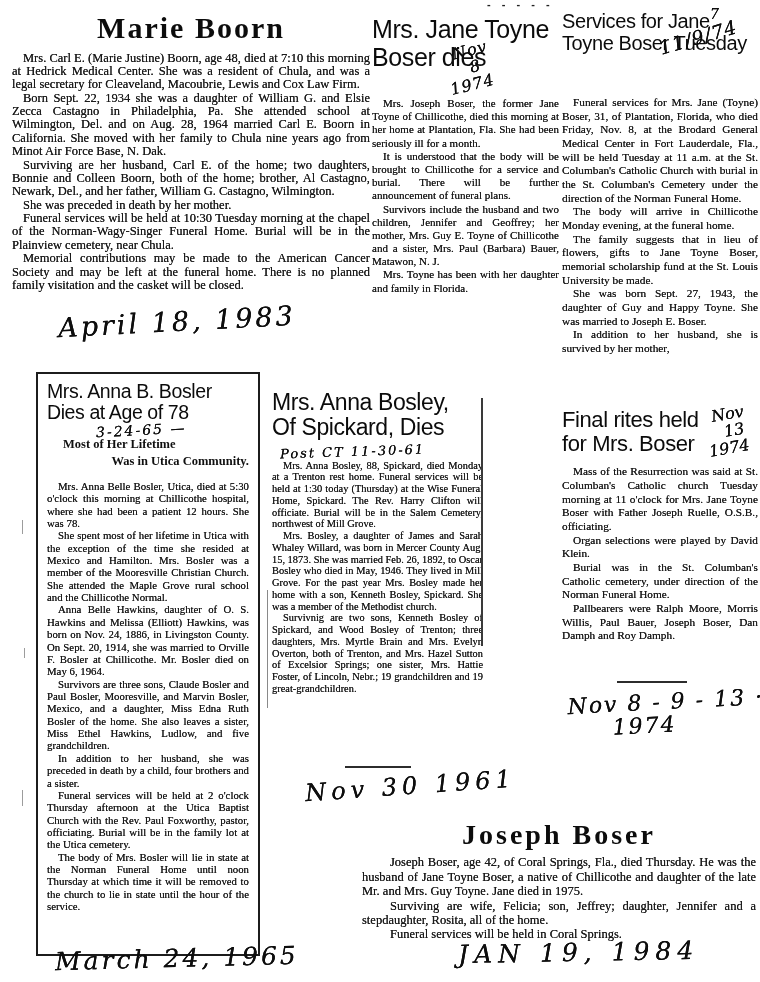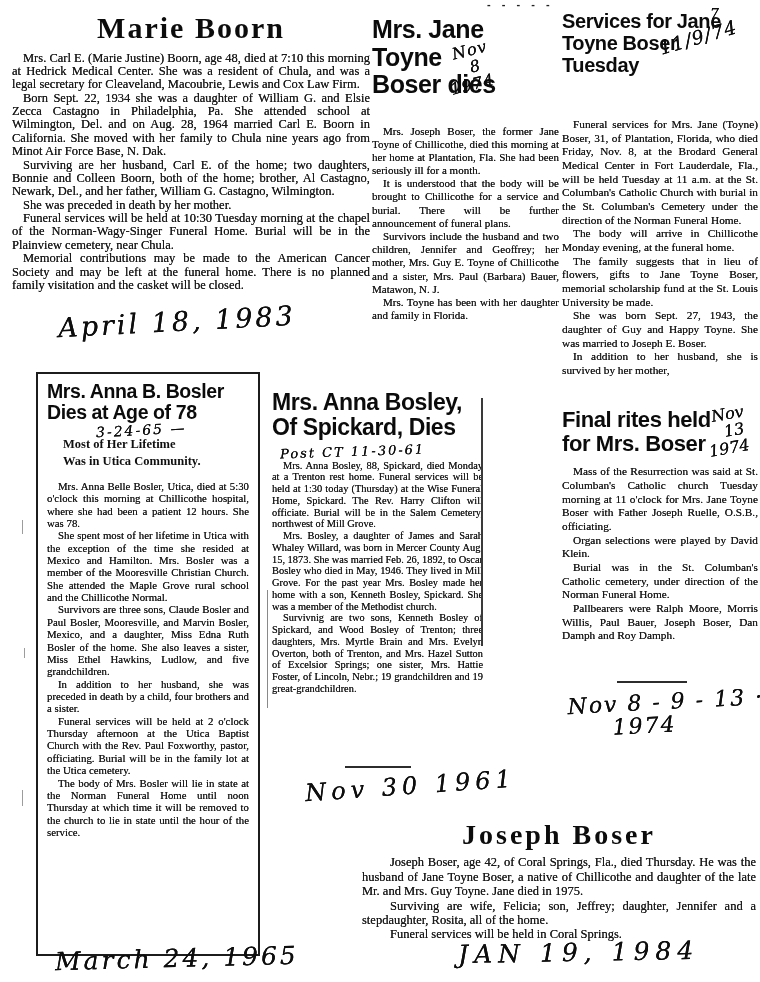--- a/index.html
+++ b/index.html
@@ -3,21 +3,21 @@
 <meta charset="utf-8">
 <style>
   html,body { margin:0; padding:0; background:#e8e8e8; }
   .page { position:relative; width:760px; height:982px; background:#ffffff; overflow:hidden;
           font-family:"Liberation Serif", serif; }
   .abs { position:absolute; }
 
   
   .hl-serif { font-family:"Liberation Serif", serif; font-weight:bold; color:#0c0c0c;
               text-align:center; line-height:1.05; }
-  .hl-gothic { font-family:"Liberation Sans", sans-serif; font-weight:bold; color:#0b0b0b;
+  .hl-gothic { font-family:"Liberation Sans", sans-serif; font-weight:normal; color:#0b0b0b;
                letter-spacing:-0.4px; line-height:1.1; }
 
   
   .body { color:#1b1b1b; text-align:justify; text-shadow:0 0 0.4px #222; }
   .body p { margin:0; text-indent:11px; }
 
   
   .hand { font-family:"DejaVu Serif", serif; font-style:italic; color:#0e0e0e;
           white-space:nowrap; text-shadow:0 0 0.3px #000; }
   .hand div { line-height:1.05; }
@@ -108,25 +108,26 @@
   </div>
 
   <article class="abs box" style="left:36px; top:372px; width:224px; height:584px; padding:7px 9px 0 9px; box-sizing:border-box;">
     <h1 class="hl-gothic" style="font-size:19.5px; margin:0;">
       <span style="display:block;">Mrs. Anna B. Bosler</span>
       <span style="display:block;">Dies at Age of 78</span>
     </h1>
     <div class="abs hand" style="left:58px; top:48px; font-size:14px; letter-spacing:2px; transform:rotate(-3deg);">3-24-65 —</div>
     <div class="subhead" style="font-size:12.5px; margin:12px 0 9px 16px;">
       <span style="display:block;">Most of Her Lifetime</span>
-      <span style="display:block;">Was in Utica Community.</span>
+      <span style="display:block;text-align:right;">Was in Utica Community.</span>
     </div>
     <div class="body" style="font-size:10.8px; line-height:1.145;">
       <p>Mrs. Anna Belle Bosler, Utica, died at 5:30 o'clock this morning at Chillicothe hospital, where she had been a patient 12 hours. She was 78.</p>
       <p>She spent most of her lifetime in Utica with the exception of the time she resided at Mexico and Hamilton. Mrs. Bosler was a member of the Mooresville Christian Church. She attended the Maple Grove rural school and the Chillicothe Normal.</p>
+      <p>Anna Belle Hawkins, daughter of O. S. Hawkins and Melissa (Elliott) Hawkins, was born on Nov. 24, 1886, in Livingston County. On Sept. 20, 1914, she was married to Orville F. Bosler at Chillicothe. Mr. Bosler died on May 6, 1964.</p>
       <p>Survivors are three sons, Claude Bosler and Paul Bosler, Mooresville, and Marvin Bosler, Mexico, and a daughter, Miss Edna Ruth Bosler of the home. She also leaves a sister, Miss Ethel Hawkins, Ludlow, and five grandchildren.</p>
       <p>In addition to her husband, she was preceded in death by a child, four brothers and a sister.</p>
       <p>Funeral services will be held at 2 o'clock Thursday afternoon at the Utica Baptist Church with the Rev. Paul Foxworthy, pastor, officiating. Burial will be in the family lot at the Utica cemetery.</p>
       <p>The body of Mrs. Bosler will lie in state at the Norman Funeral Home until noon Thursday at which time it will be removed to the church to lie in state until the hour of the service.</p>
     </div>
   </article>
   <div class="abs hand" style="left:55px; top:944px; font-size:25px; letter-spacing:3px; transform:rotate(-1.5deg);">March 24, 1965</div>
 
   <article class="abs" style="left:272px; top:390px; width:211px;">
     <h1 class="hl-gothic" style="font-size:23px; margin:0 0 2px 0;">

